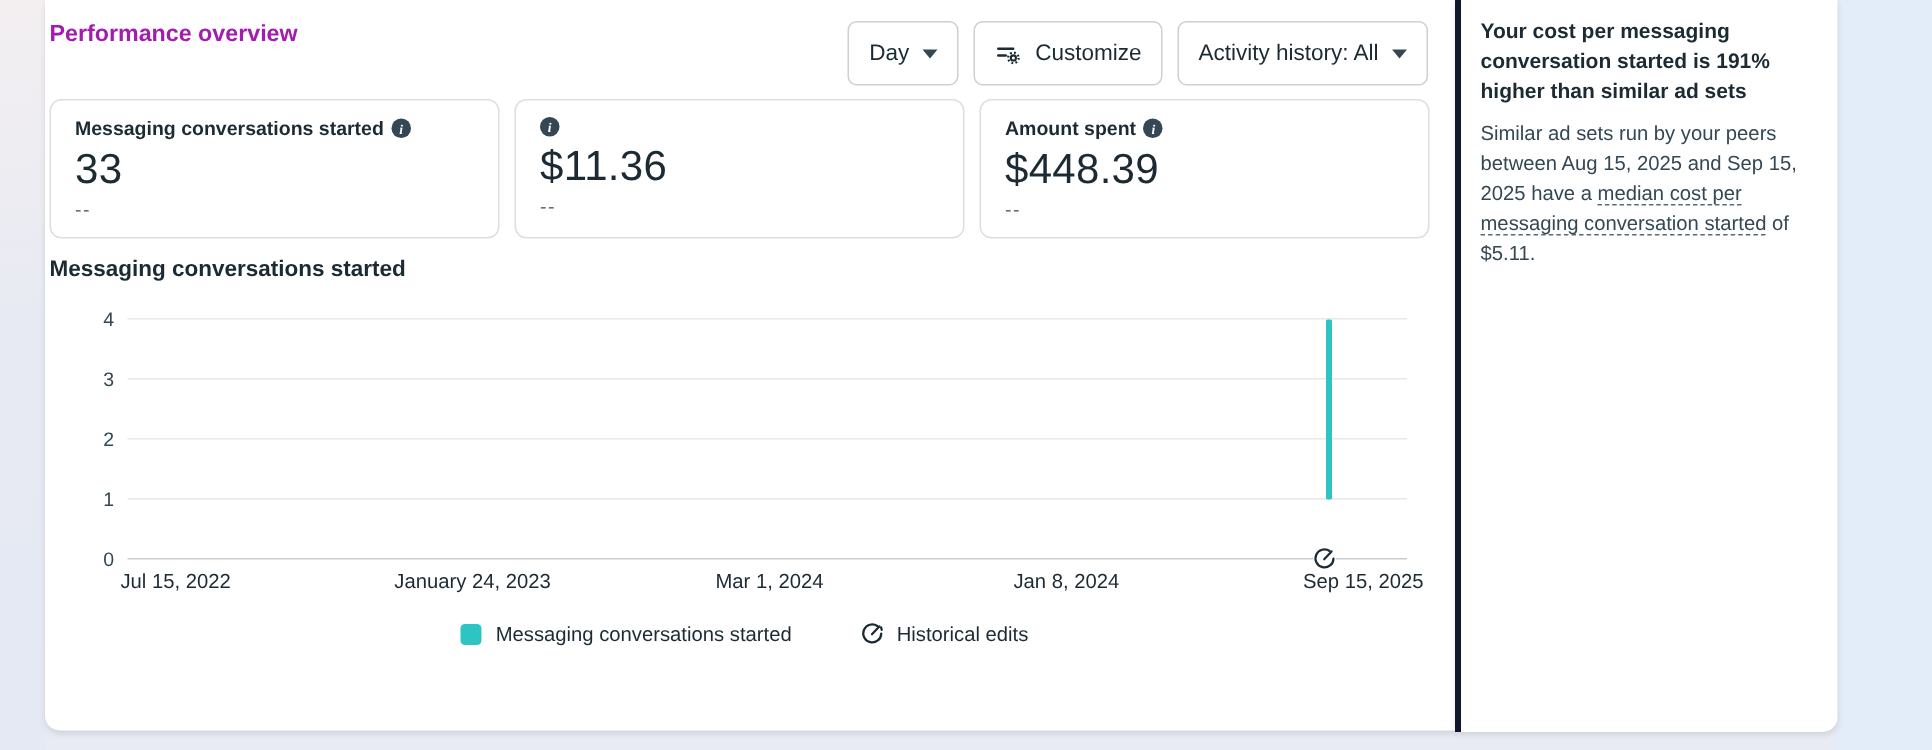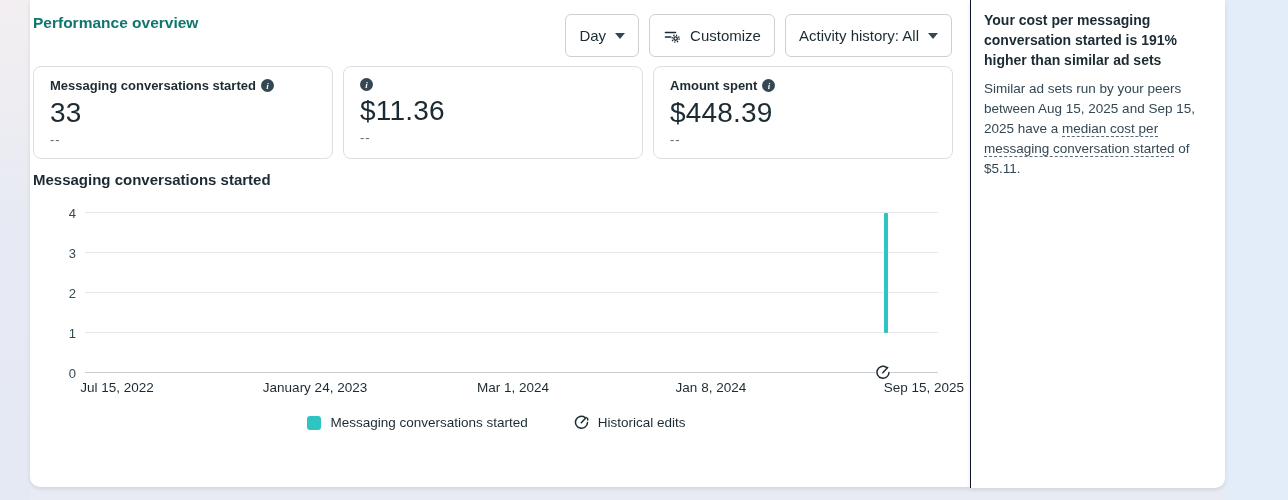--- a/index.html
+++ b/index.html
@@ -21,29 +21,29 @@
     background:#e3edf9;
   }
 
   .main-panel {
     position:absolute; left:30px; top:0; width:940px; height:487px;
     background:#ffffff; border-radius:0 0 0 10px;
     box-shadow:0 2px 4px rgba(0,0,0,.10);
   }
   .side-panel {
     position:absolute; left:970px; top:0; width:255px; height:488px;
-    background:#ffffff; border-left:1px solid #0f172a;
+    background:#ffffff; border-left:4px solid #0f172a;
     border-radius:0 0 10px 0;
     box-shadow:0 2px 4px rgba(0,0,0,.10);
     padding:10px 16px 0 13px;
   }
 
   .panel-title {
     position:absolute; left:3px; top:14px;
-    font-size:15.5px; font-weight:700; color:#0f766e;
+    font-size:15.5px; font-weight:700; color:#a21caf;
   }
 
   .controls { position:absolute; top:14px; right:18px; display:flex; gap:10px; }
   .btn {
     display:flex; align-items:center; gap:9px; height:43px;
     padding:0 13px; background:#fff; border:1px solid #ccd0d5;
     border-radius:6px; font-size:15px; color:#1c2b33; cursor:pointer;
     white-space:nowrap;
   }
   .caret { display:inline-block; width:0; height:0; border-left:5px solid transparent;
@@ -170,21 +170,21 @@
         <div class="edit-marker" style="left: 97%;"><svg width="15" height="15" viewBox="0 0 15 15" fill="none">
             <path d="M10.9 2.3 A6 6 0 1 0 13.5 7.4" stroke="#1c2b33" stroke-width="1.5" stroke-linecap="round"></path>
             <path d="M7.3 7.8 12.2 2.6" stroke="#1c2b33" stroke-width="1.5" stroke-linecap="round"></path>
           </svg></div>
       </div>
     <div class="xlabels">
         <span style="left: 3.9%;">Jul 15, 2022</span>
         <span style="left: 27.95%;">January 24, 2023</span>
         <span style="left: 52%;">Mar 1, 2024</span>
         <span style="left: 76.05%;">Jan 8, 2024</span>
-        <span style="left: 100.1%; margin-left: 15px;">Sep 15, 2025</span>
+        <span style="left: 100.1%;">Sep 15, 2025</span>
       </div>
 
     <div class="legend">
       <div class="legend-item">
         <span class="swatch" style="background: rgb(47, 196, 196);"></span>
         <span>Messaging conversations started</span>
       </div>
       <div class="legend-item">
         <span style="display:inline-flex;">
           <svg width="15" height="15" viewBox="0 0 15 15" fill="none">

